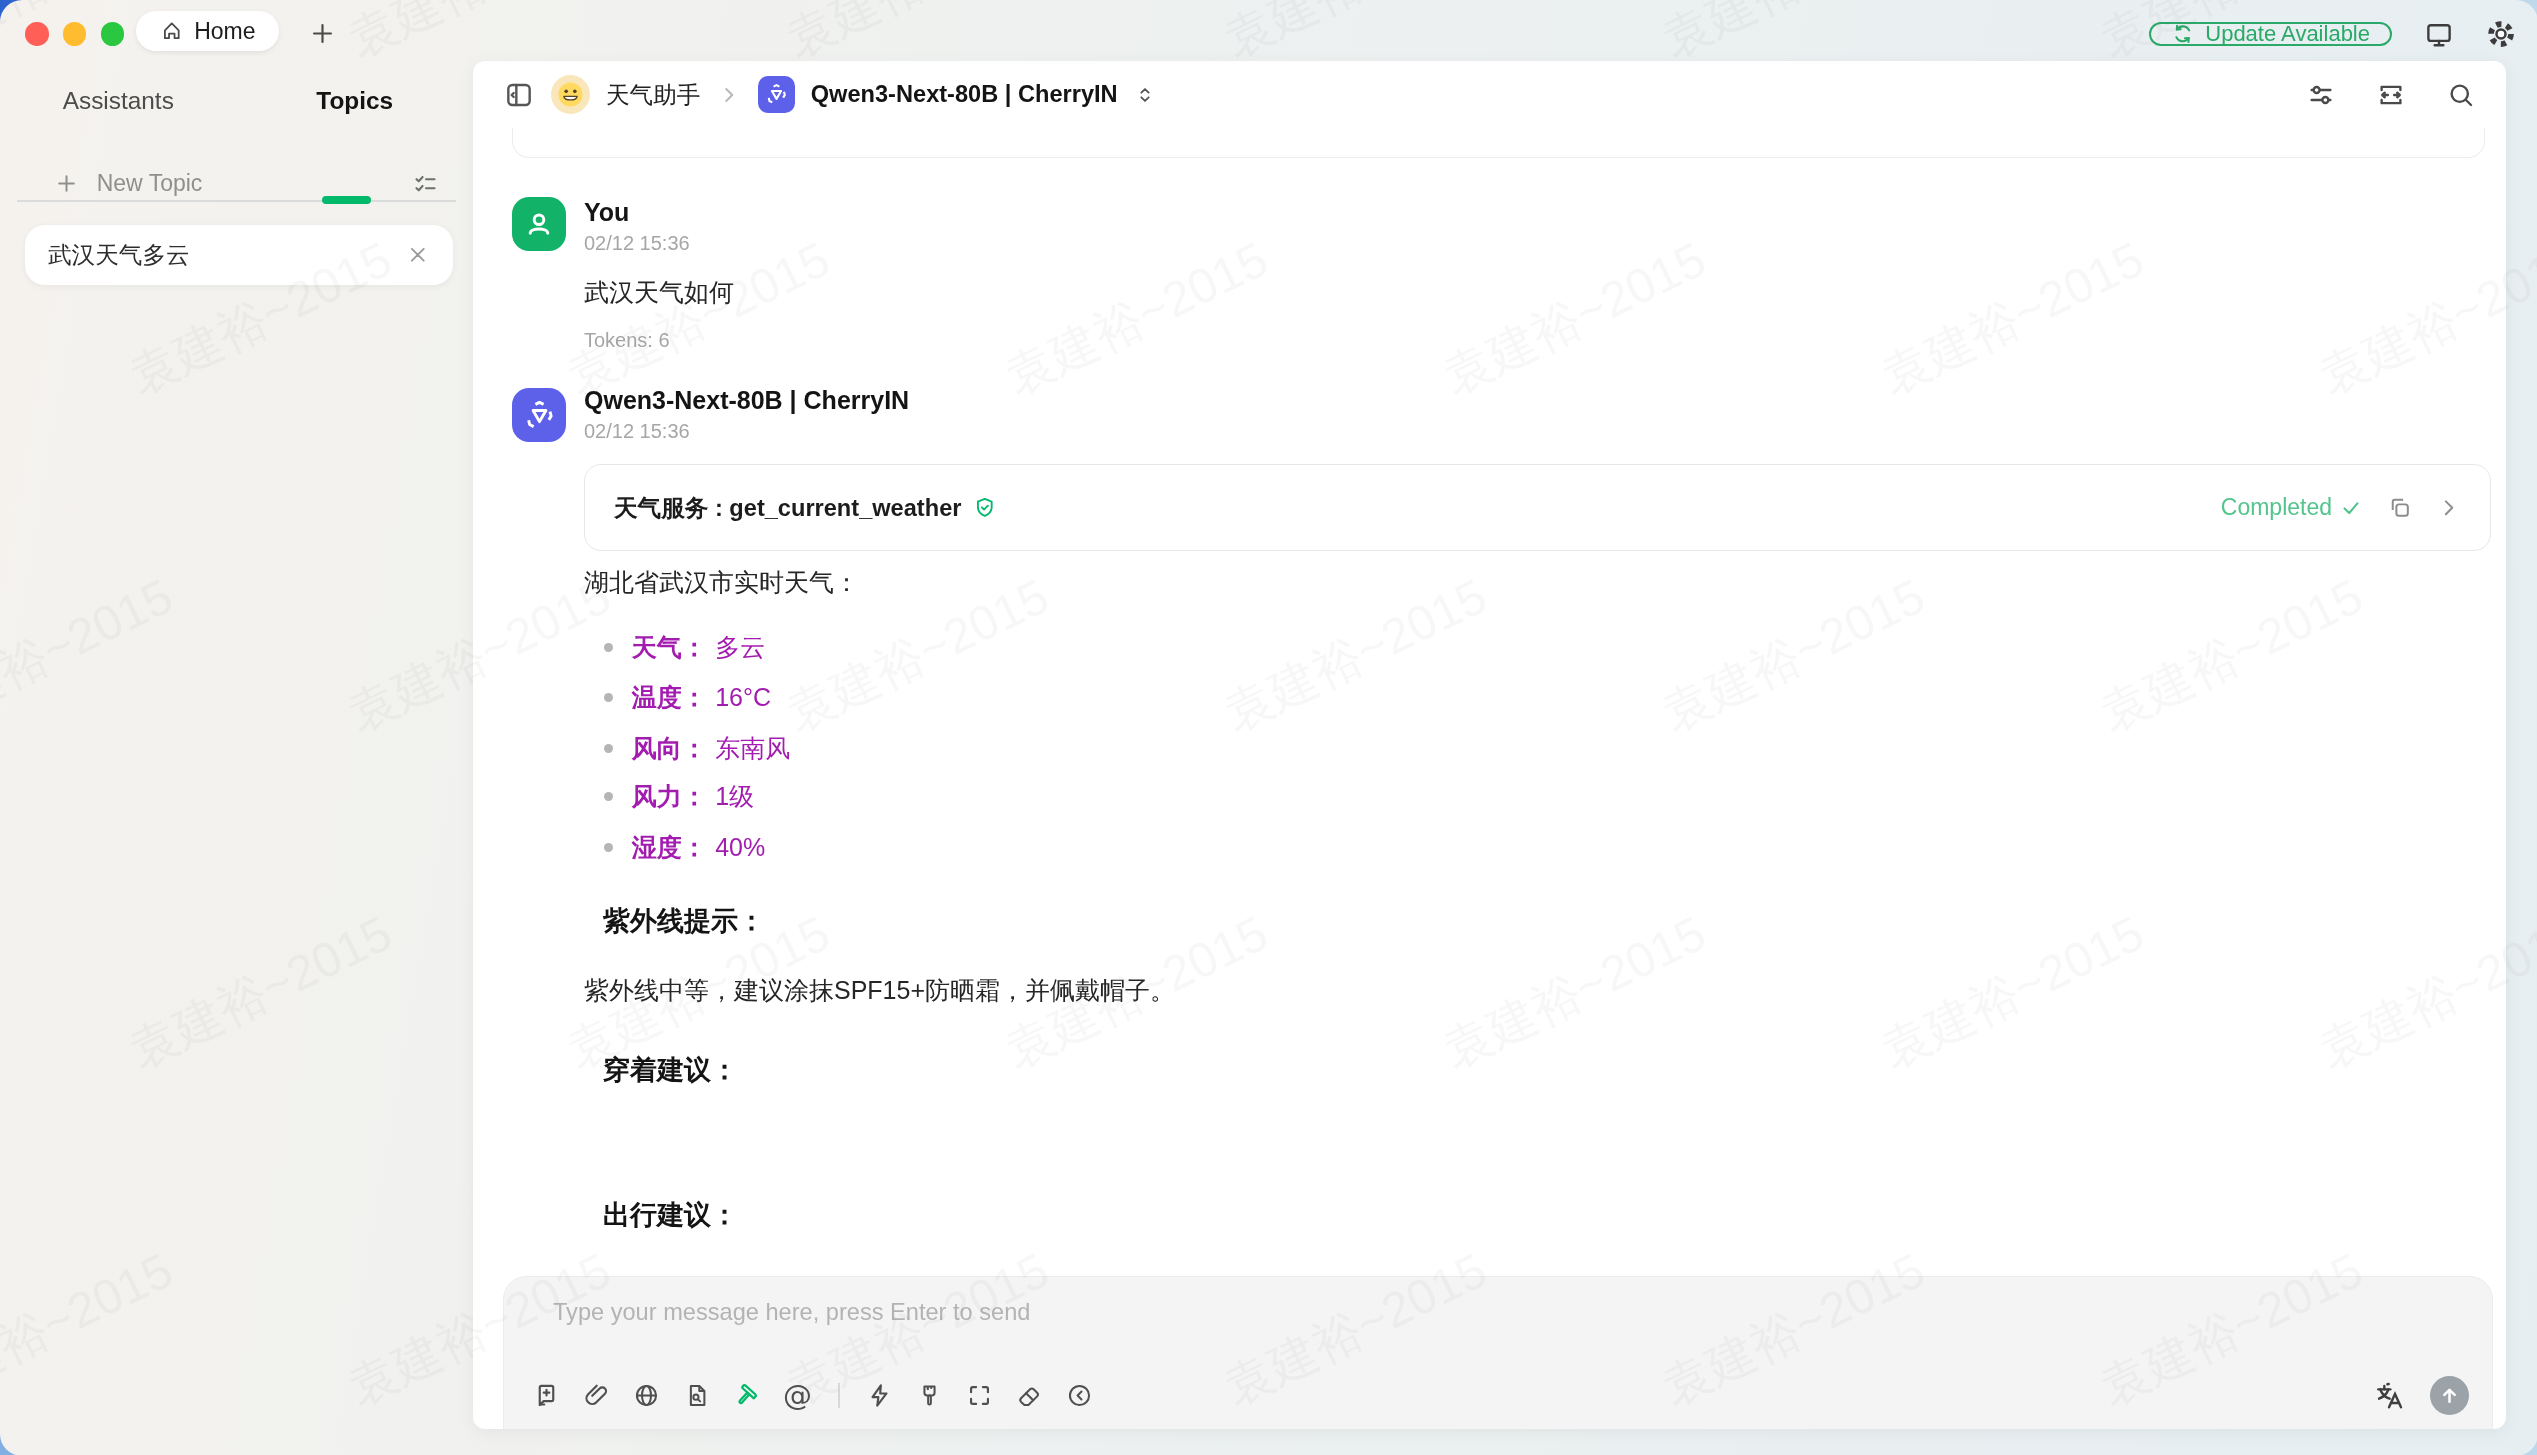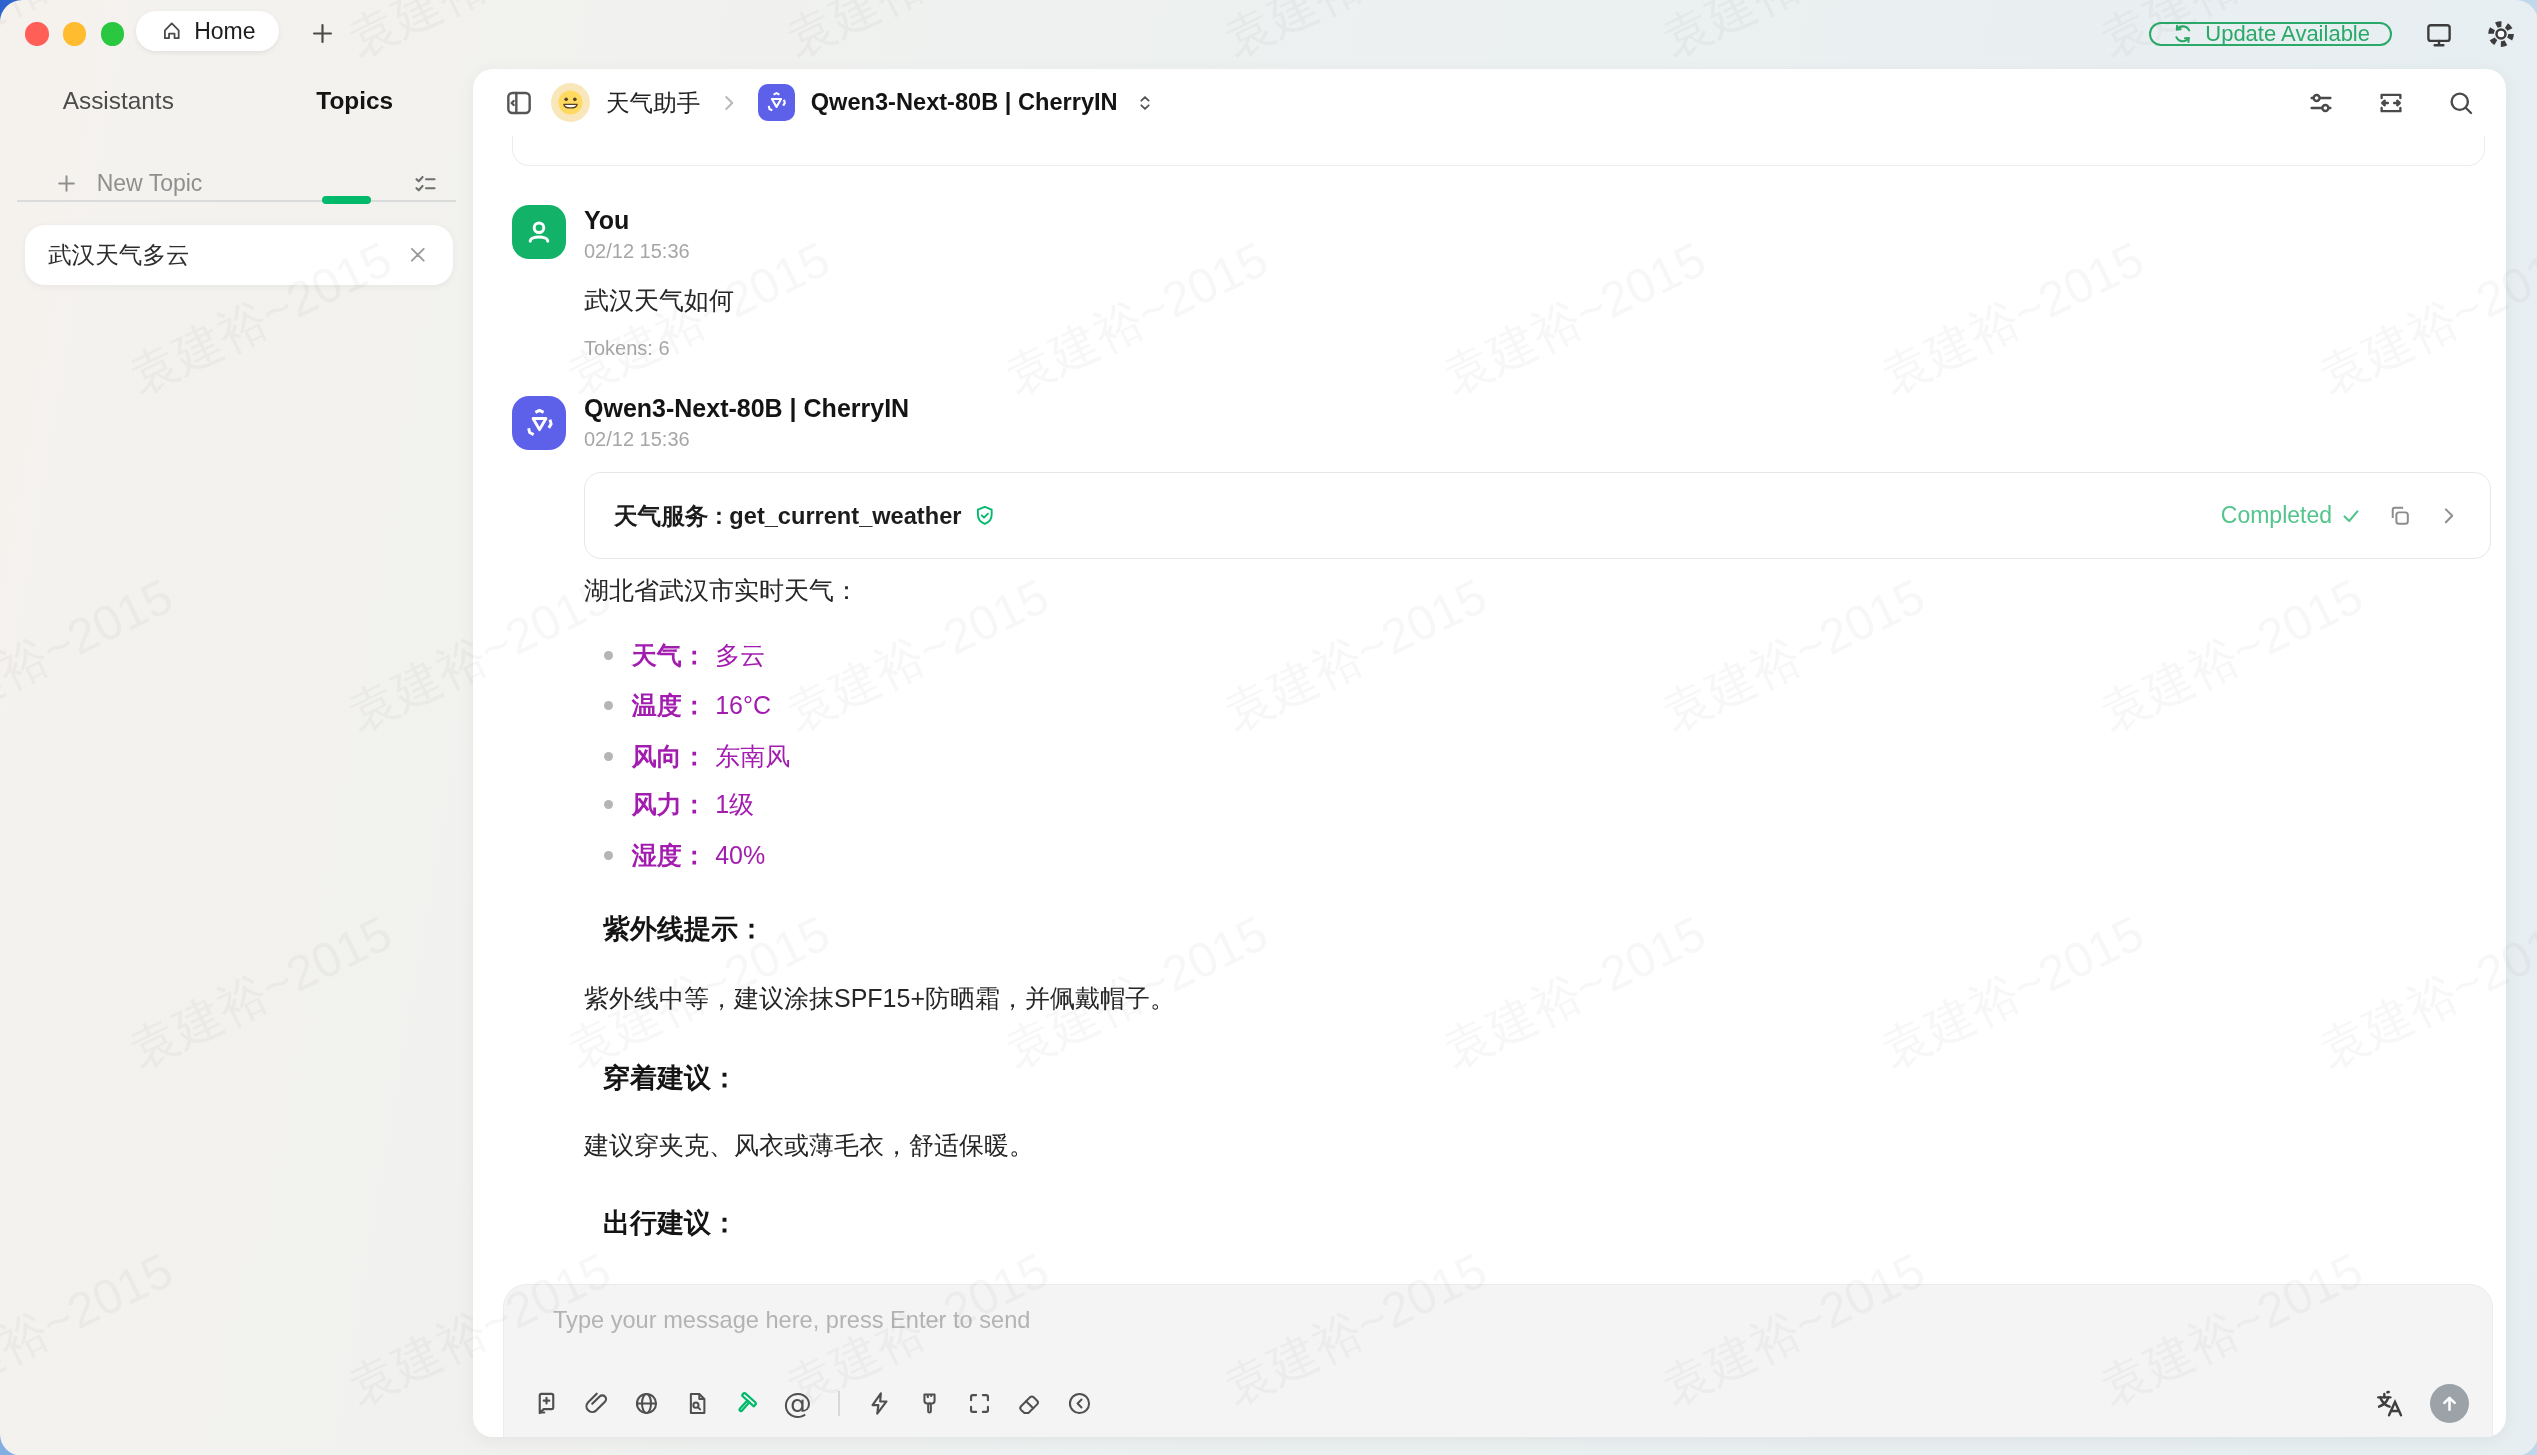--- a/index.html
+++ b/index.html
@@ -36,22 +36,22 @@
   .tab-line { position:absolute; top:133px; left:17px; right:17px; height:1.7px; background:#d9dcda; }
   .tab-underline { position:absolute; top:129px; left:322px; width:49px; height:7.6px; border-radius:4.2px; background:#00b96b; }
   .new-topic-row { position:absolute; top:98px; left:54px; right:34px; height:37px; display:flex; align-items:center; gap:17.7px; color:#8f8f8f; font-size:23px; }
   .nt-filter { margin-left:auto; color:#6f6f6f; }
   .topic-card { position:absolute; left:25px; top:158px; width:428px; height:60px; background:#fff; border-radius:20px;
                 display:flex; align-items:center; padding:0 23px; box-shadow:0 1.7px 6.7px rgba(0,0,0,0.05);
                 font-size:23.6px; color:#2e2e2e; }
   .topic-close { margin-left:auto; color:#9b9b9b; }
 
   
-  .chat-panel { position:absolute; left:473px; top:69px; width:2033px; height:1368px; background:#fff;
-                border-radius:20px; box-shadow:0 3.4px 17px rgba(0,0,0,0.05); z-index:3; overflow:hidden; }
+  .chat-panel { position:absolute; left:473px; top:61px; width:2033px; height:1368px; background:#fff;
+                border-radius:12px; box-shadow:0 3.4px 17px rgba(0,0,0,0.05); z-index:3; overflow:hidden; }
   .chat-header { position:absolute; top:0; left:0; right:0; height:67px; display:flex; align-items:center; padding:0 30px; gap:16px; }
   .hd-collapse { color:#555; }
   .emoji-av { width:39px; height:39px; border-radius:50%; background:#f9e7bb; display:flex; align-items:center; justify-content:center; }
   .crumb { font-size:23.6px; color:#222; }
   .crumb-sep { color:#b8b8b8; margin:0 1.7px; }
   .model-av { width:37px; height:37px; border-radius:10px; background:#5d61ea; display:flex; align-items:center; justify-content:center; }
   .model-name { font-size:23.6px; font-weight:bold; color:#141414; }
   .hd-right { margin-left:auto; display:flex; align-items:center; gap:40px; color:#4a4a4a; }
 
   .sliver { position:absolute; top:67px; left:39px; right:21px; height:29.5px;
@@ -317,21 +317,20 @@
       </div>
       <div class="bullet-row" style="top:770px;">
         <span class="bullet-dot"></span>
         <span class="bl">湿度：</span>
         <span>40%</span>
       </div>
 
       <div class="md-h" style="top:842px;">紫外线提示：</div>
       <div class="msg-text" style="top:913px;">紫外线中等，建议涂抹SPF15+防晒霜，并佩戴帽子。</div>
       <div class="md-h" style="top:991px;">穿着建议：</div>
-      <div class="msg-text" style="top:1060px;">建议穿夹克、风衣或薄毛衣，舒适保暖。</div>
       <div class="md-h" style="top:1136px;">出行建议：</div>
 
       <div class="input-box">
         <div class="placeholder">Type your message here, press Enter to send</div>
         <div class="in-toolbar">
           <span>
             <svg width="27" height="27" viewBox="0 0 24 24" fill="none" stroke="currentColor" stroke-width="1.9" stroke-linecap="round" stroke-linejoin="round">
                 <path d="M6 20.5 V5 A1.5 1.5 0 0 1 7.5 3.5 H16.5 A1.5 1.5 0 0 1 18 5 V15.5 A1.5 1.5 0 0 1 16.5 17 H9.5 Z"></path>
                 <path d="M12 7 V12 M9.5 9.5 H14.5"></path>
                 <path d="M6.5 20 H10"></path>

